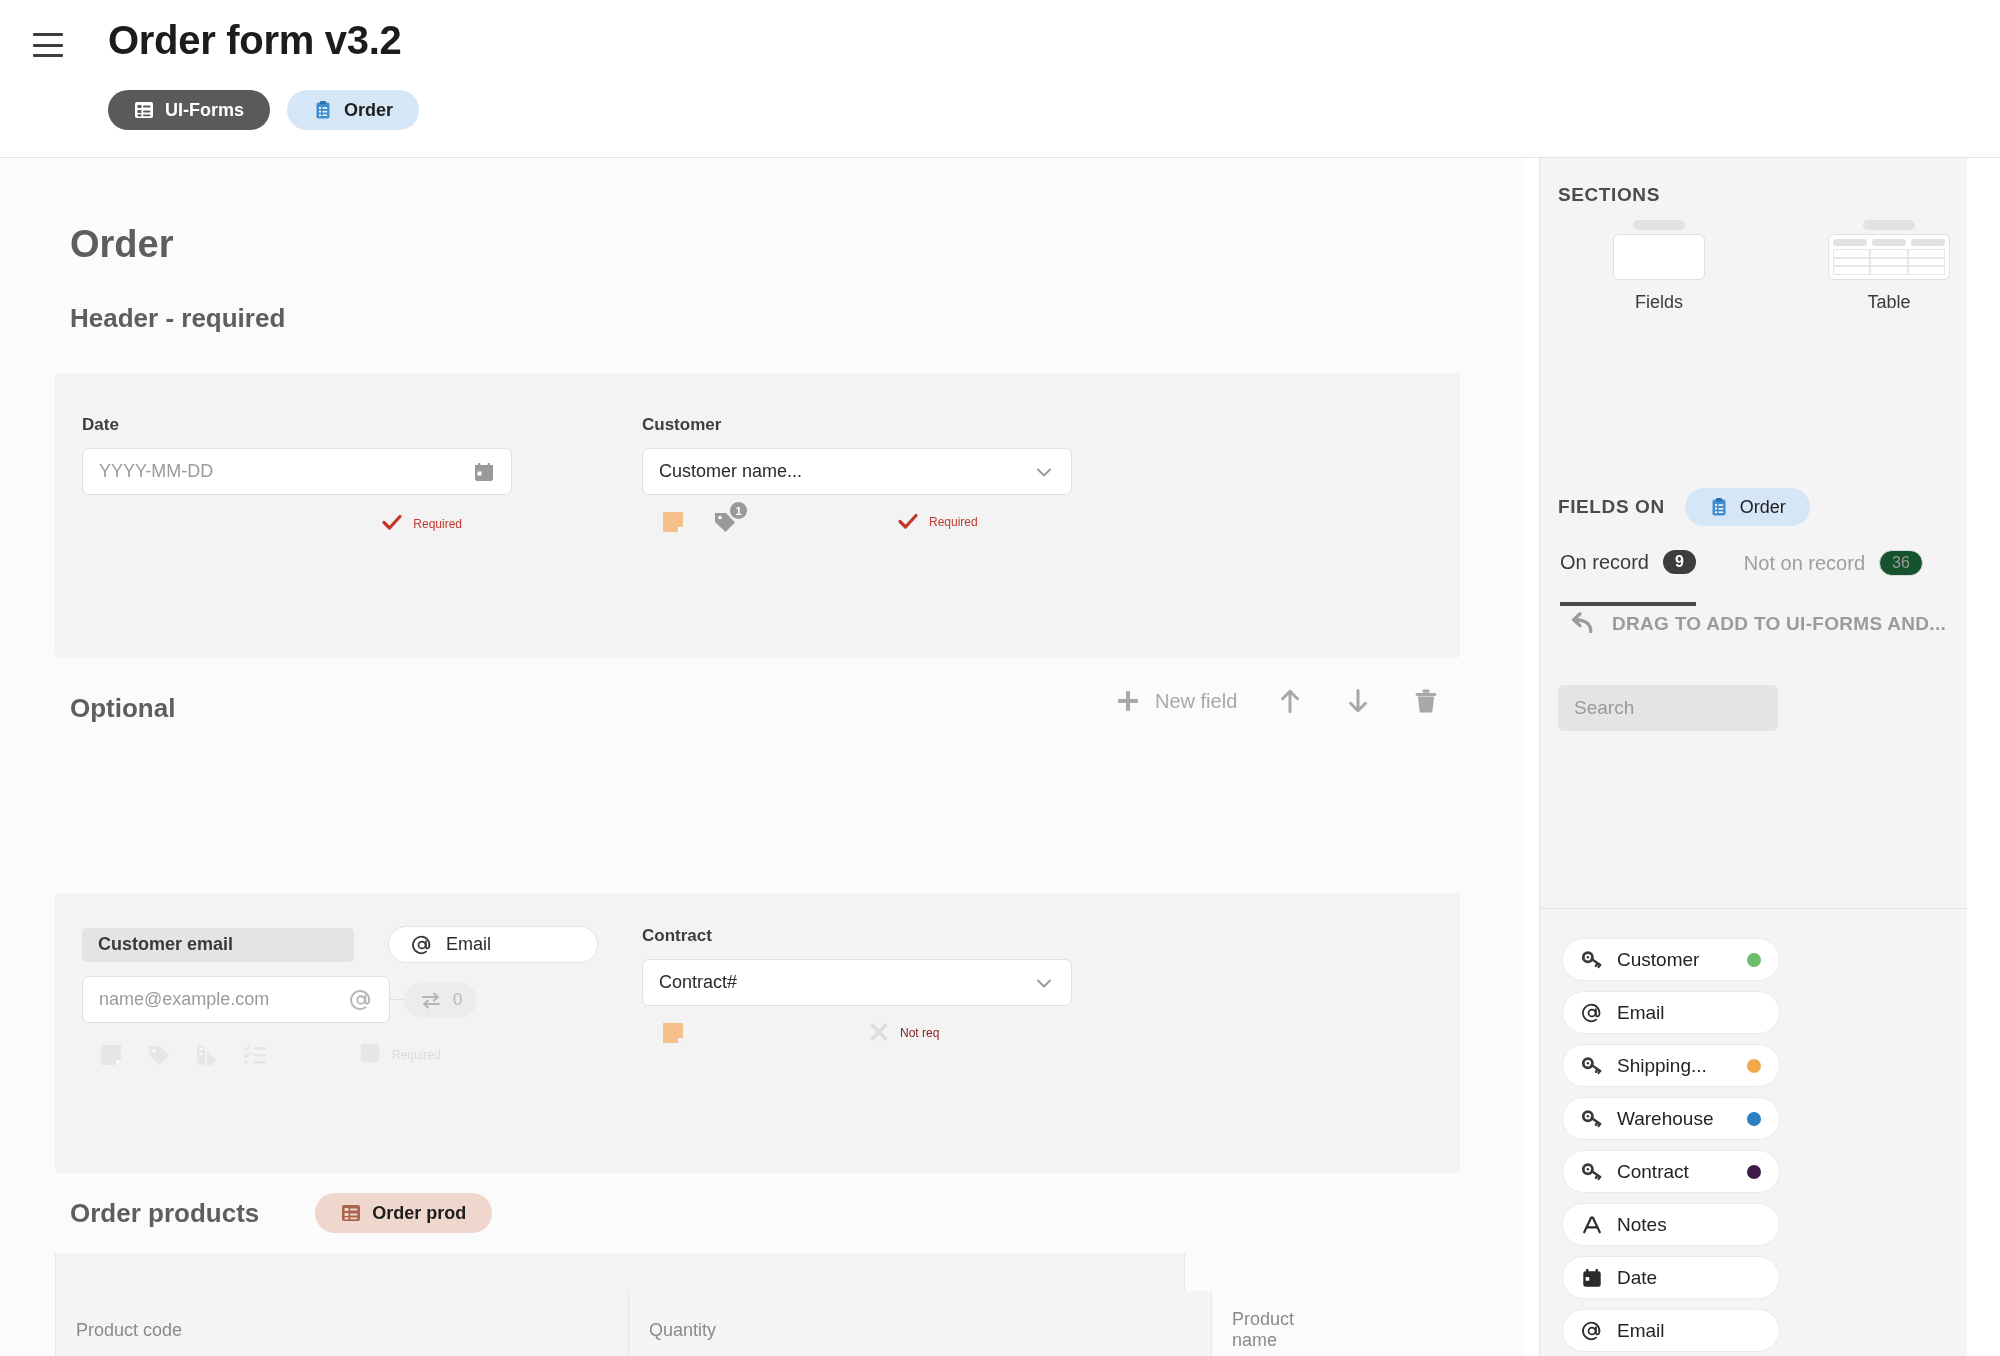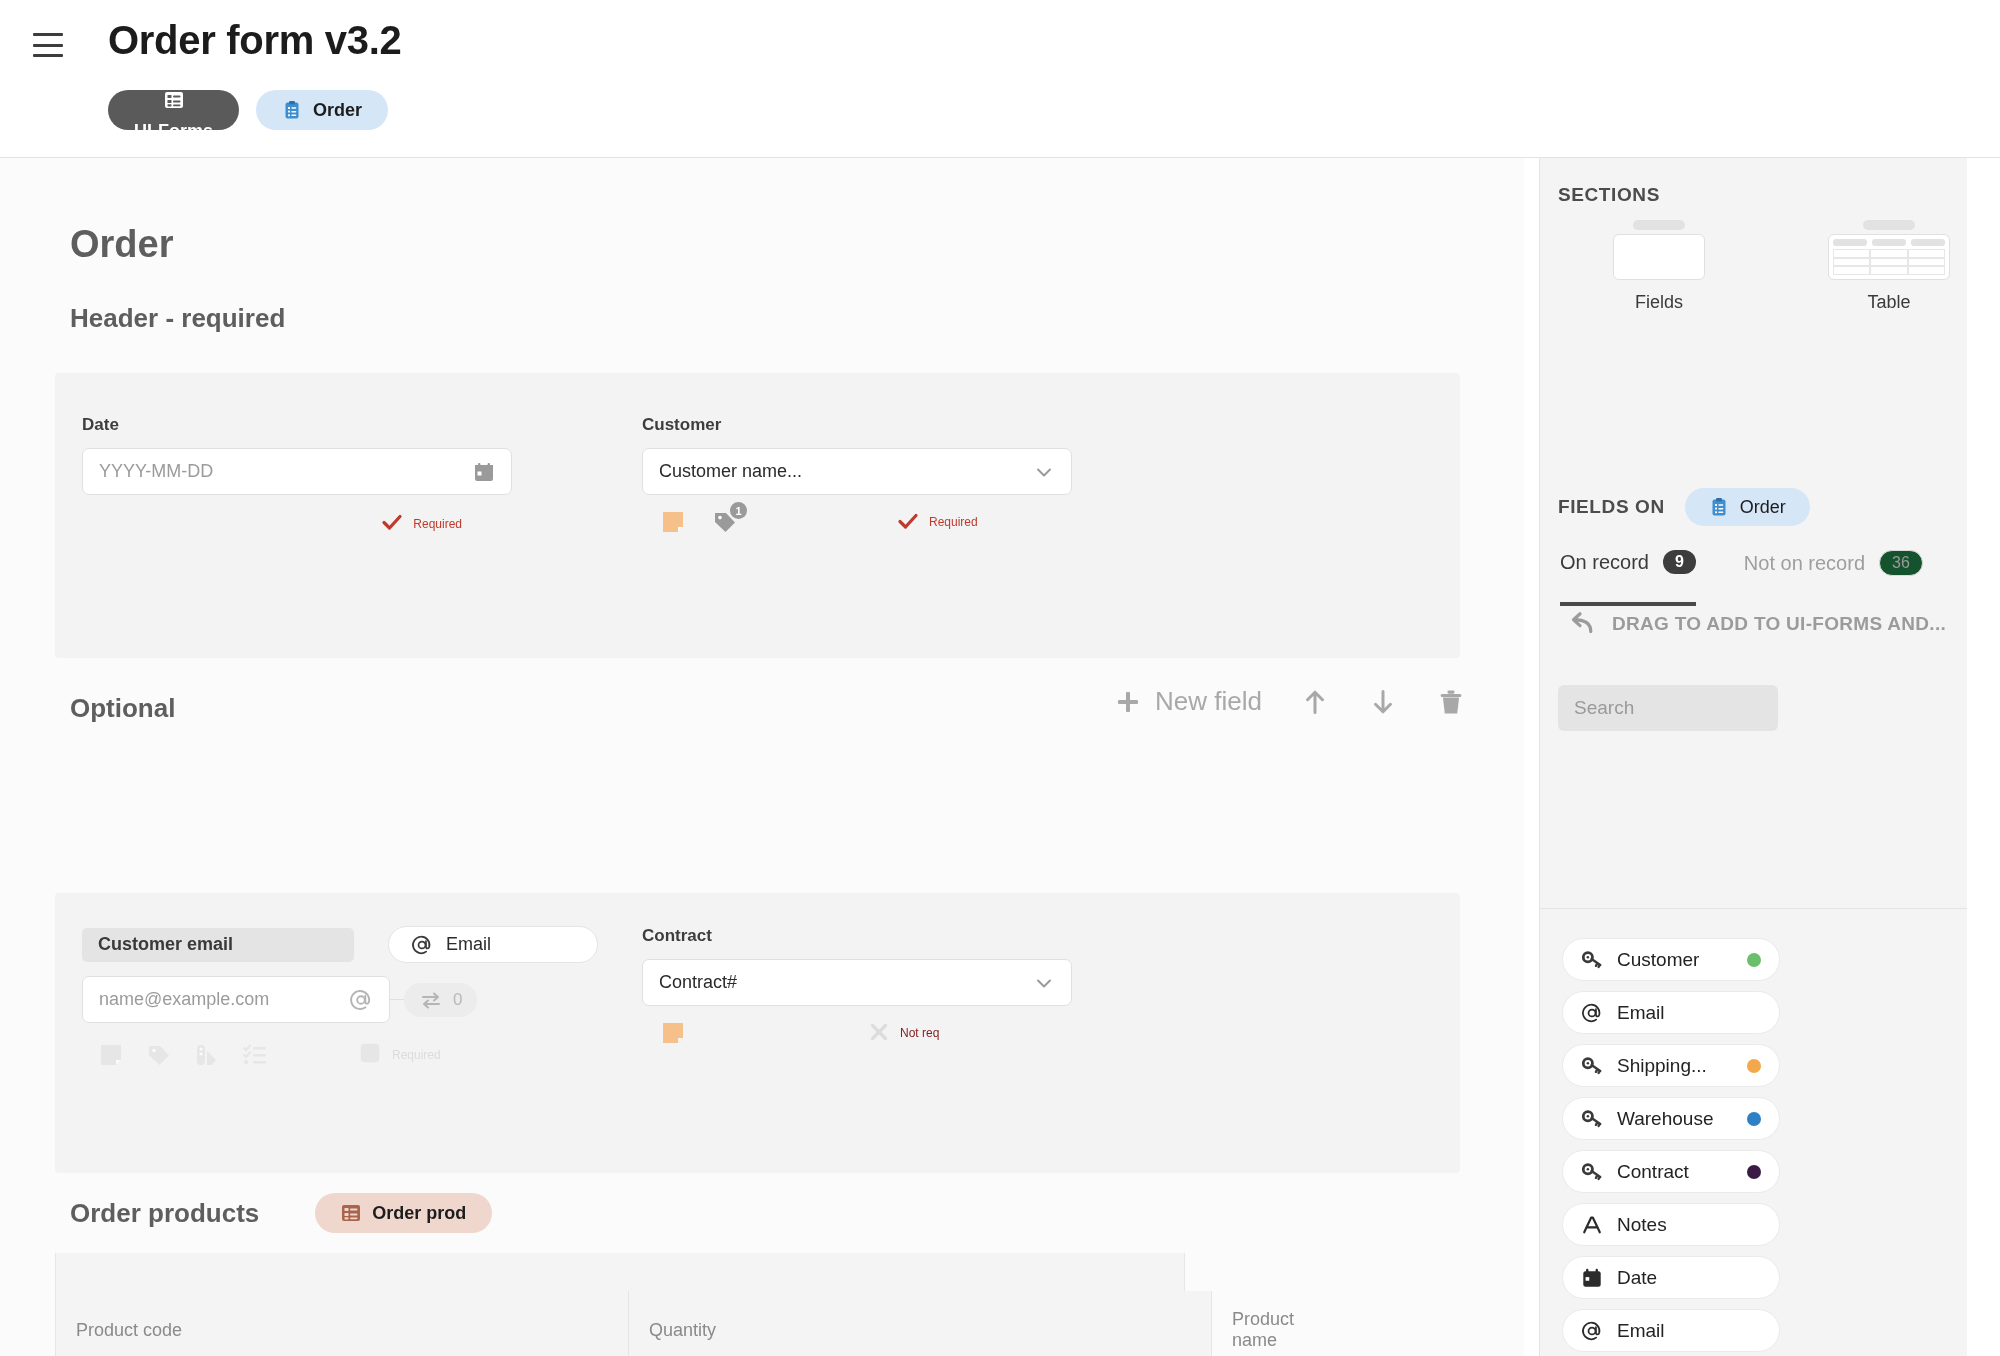--- a/index.html
+++ b/index.html
@@ -25,21 +25,21 @@
   .app-title {
     position: absolute; left: 108px; top: 18px;
     font-size: 40px; font-weight: 700; color: #1c1c1c; letter-spacing: -0.3px;
   }
   .chips-row { position: absolute; left: 108px; top: 90px; display: flex; gap: 17px; }
   .chip {
     display: inline-flex; align-items: center; gap: 11px;
     height: 40px; padding: 0 26px; border-radius: 20px;
     font-size: 18px; font-weight: 600; white-space: nowrap;
   }
-  .chip.dark { background: #5a5a5a; color: #ffffff; flex-direction: column; }
+  .chip.dark { background: #5a5a5a; color: #ffffff; }
   .chip.blue { background: #d5e6f7; color: #1d1d1d; }
   .chip.rose { background: #f0d7ce; color: #1d1d1d; }
   .chip-ico { display: inline-block; width: 20px; height: 20px; flex: 0 0 20px; }
 
   
   .main {
     position: absolute; left: 0; top: 158px; width: 1524px; height: 1198px;
     background: #fbfbfb; overflow: hidden;
   }
   .sidebar {
@@ -86,21 +86,21 @@
     height: 37px; padding: 0 22px; border-radius: 19px;
     border: 1px solid #e4e4e4; background: #ffffff;
     font-size: 18px; color: #2b2b2b;
   }
   .count-chip {
     display:inline-flex; align-items:center; gap:10px;
     height: 34px; padding: 0 15px; border-radius: 17px;
     background: #ececec; color: #b8b8b8; font-size: 17px;
   }
   .newfield-bar { display: flex; align-items: center; gap: 38px; color: #a8a8a8; }
-  .newfield-btn { display: inline-flex; align-items: center; gap: 14px; font-size: 26px; color: #a8a8a8; }
+  .newfield-btn { display: inline-flex; align-items: center; gap: 14px; font-size: 20px; color: #a8a8a8; }
 
   
   .ptable { width: 1130px; border-collapse: collapse; table-layout: fixed; }
   .ptable th {
     background: #f4f4f4; text-align: left; font-size: 18px; font-weight: 400;
     color: #8a8a8a; padding: 18px 20px; border: 1px solid #e6e6e6; border-top: none;
   }
 
   
   .sb-head {

